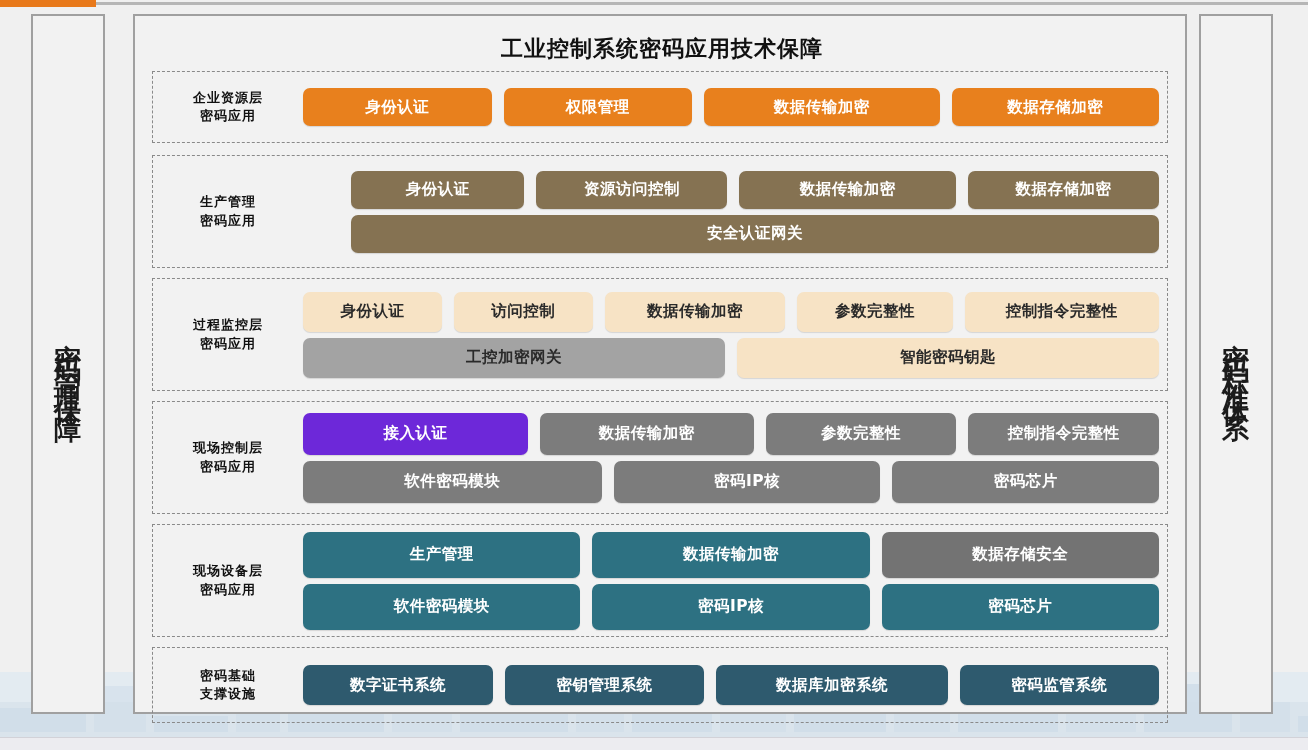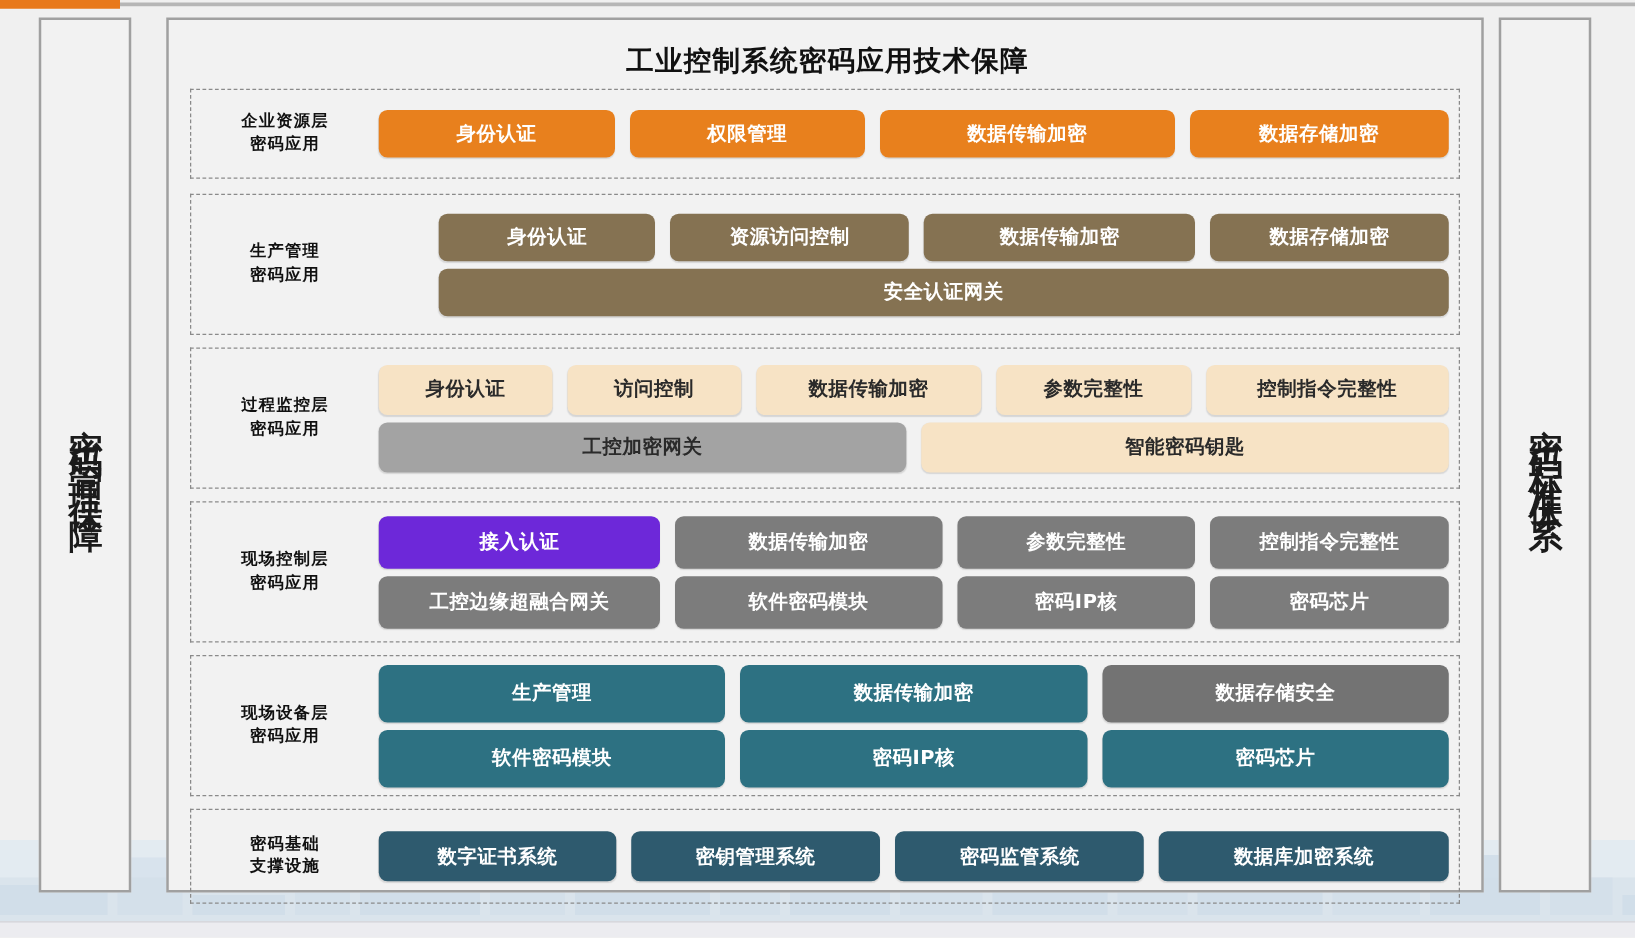--- a/index.html
+++ b/index.html
@@ -186,21 +186,20 @@
           <div>密码应用</div>
         </div>
         <div class="layer-body">
           <div class="row">
             <div class="chip" style="background: #6d28d9; color: rgb(255, 255, 255); flex: 1.18 1 0px;">接入认证</div>
             <div class="chip" style="background: rgb(124, 124, 124); color: rgb(255, 255, 255); flex: 1.12 1 0px;">数据传输加密</div>
             <div class="chip" style="background: rgb(124, 124, 124); color: rgb(255, 255, 255); flex: 1 1 0px;">参数完整性</div>
             <div class="chip" style="background: rgb(124, 124, 124); color: rgb(255, 255, 255); flex: 1 1 0px;">控制指令完整性</div>
           </div>
           <div class="row">
-            <div class="chip" style="background: rgb(124, 124, 124); color: rgb(255, 255, 255); flex: 1.18 1 0px;">工控边缘超融合网关</div>
             <div class="chip" style="background: rgb(124, 124, 124); color: rgb(255, 255, 255); flex: 1.12 1 0px;">软件密码模块</div>
             <div class="chip" style="background: rgb(124, 124, 124); color: rgb(255, 255, 255); flex: 1 1 0px;">密码IP核</div>
             <div class="chip" style="background: rgb(124, 124, 124); color: rgb(255, 255, 255); flex: 1 1 0px;">密码芯片</div>
           </div>
         </div>
       </div>
       <div class="layer" id="layer-4">
         <div class="layer-label">
           <div>现场设备层</div>
           <div>密码应用</div>
@@ -220,20 +219,20 @@
       </div>
       <div class="layer" id="layer-5">
         <div class="layer-label">
           <div>密码基础</div>
           <div>支撑设施</div>
         </div>
         <div class="layer-body">
           <div class="row">
             <div class="chip" style="background: rgb(46, 90, 110); color: rgb(255, 255, 255); flex: 1 1 0px;">数字证书系统</div>
             <div class="chip" style="background: rgb(46, 90, 110); color: rgb(255, 255, 255); flex: 1.05 1 0px;">密钥管理系统</div>
+            <div class="chip" style="background: rgb(46, 90, 110); color: rgb(255, 255, 255); flex: 1.22 1 0px;">数据库加密系统</div>
             <div class="chip" style="background: rgb(46, 90, 110); color: rgb(255, 255, 255); flex: 1.05 1 0px;">密码监管系统</div>
-            <div class="chip" style="background: rgb(46, 90, 110); color: rgb(255, 255, 255); flex: 1.22 1 0px;">数据库加密系统</div>
           </div>
         </div>
       </div>
     </div>
 
 </div>
 
 </body></html>

